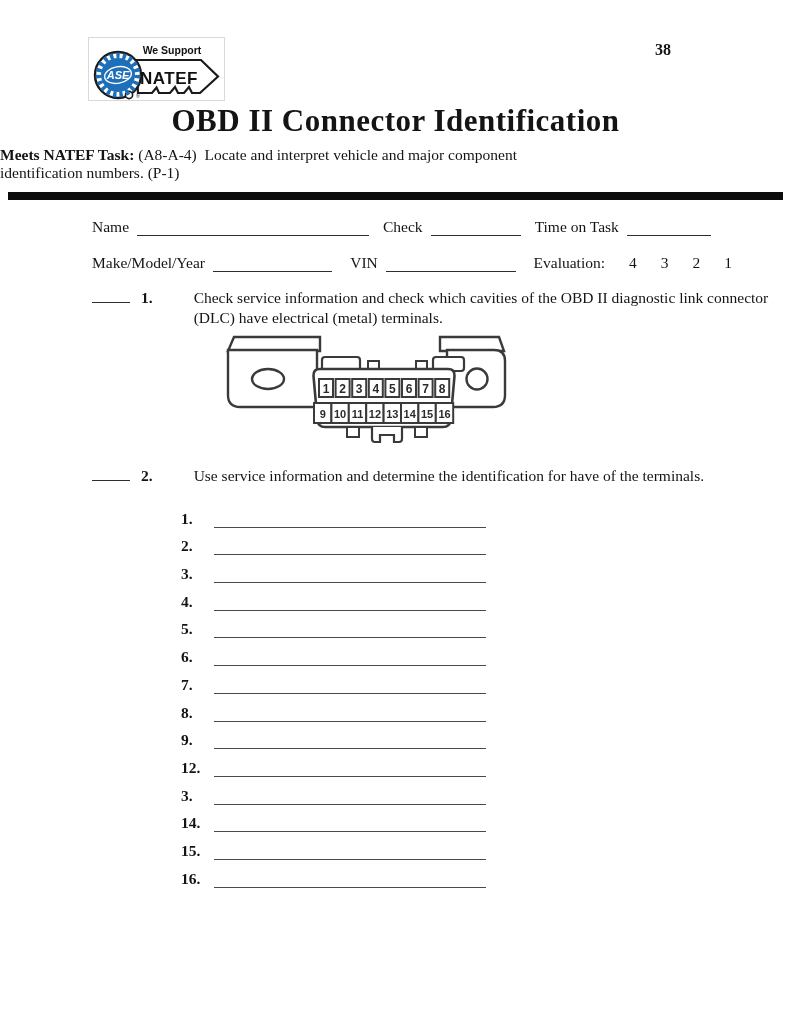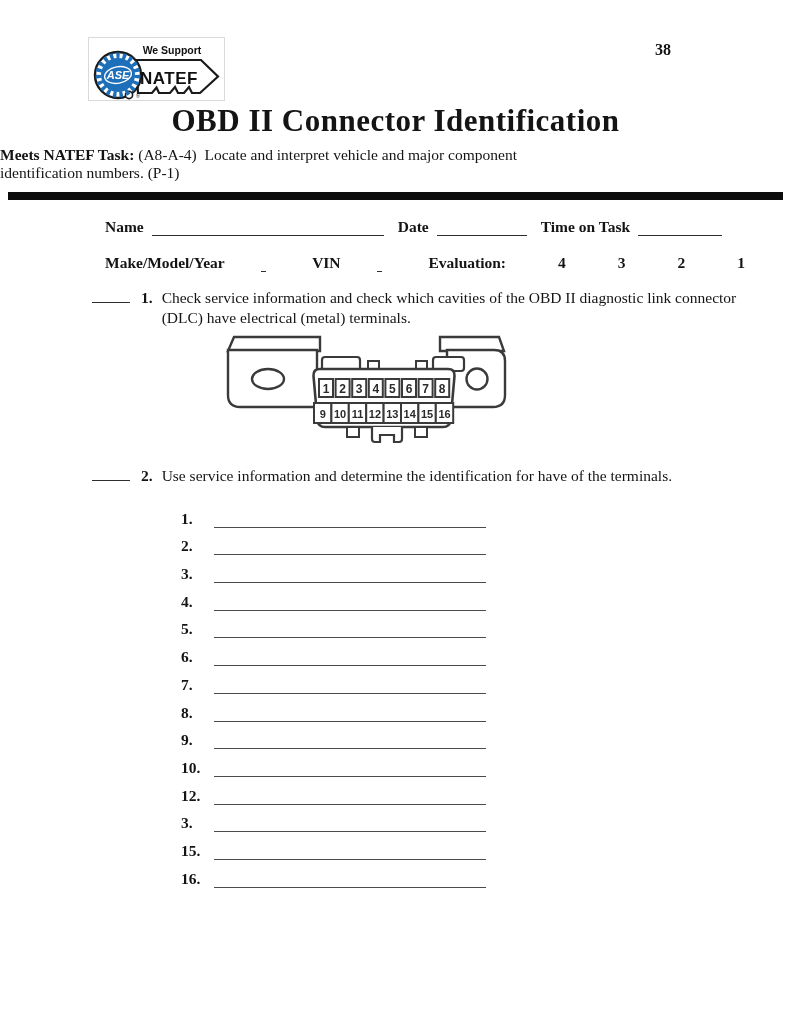--- a/index.html
+++ b/index.html
@@ -16,37 +16,37 @@
     font-weight:bold; font-size:16px; }
   .doc-title { position:absolute; left:0; top:103px; width:100%; text-align:center;
     font-size:31px; font-weight:bold; letter-spacing:.5px; }
   .doc-subtitle { position:absolute; left:0; top:146px; width:100%; text-align:left;
     font-size:15.5px; line-height:18px; }
   .doc-subtitle .bold { font-weight:bold; }
   .doc-subtitle .line { white-space:pre; }
   .divider { position:absolute; left:8px; top:192px; width:775px; height:8px; background:#0c0c0c; }
   
   .form-row { position:absolute; left:92px; width:640px; display:flex; align-items:flex-end;
-    font-size:15.5px; font-weight:bold;margin-left:13px; }
+    font-size:15.5px; font-weight:normal; }
   .row-1 { top:218px; }
-  .row-2 { top:254px;gap:28px; }
+  .row-2 { top:254px; }
   .blank-line { display:inline-block; border-bottom:1.7px solid #2e2e2e; height:17px; }
   .lbl { white-space:nowrap; }
   .ml8 { margin-left:8px; } .ml14 { margin-left:14px; } .ml18 { margin-left:18px; }
   .w232 { width:232px; } .w90 { width:90px; } .w84 { width:84px; }
   .w136 { width:136px; } .w148 { width:148px; }
   .eval-num { margin-left:24px; }
   
   .question { position:absolute; left:92px; display:flex; align-items:flex-start;
     font-size:15.5px; line-height:20px; }
   .q1 { top:288px; }
   .q2 { top:466px; }
   .q-blank { width:38px; border-bottom:1.7px solid #2e2e2e; height:15px; margin-right:11px; flex:none; }
   .q-num { font-weight:bold; margin-right:9px; flex:none; }
-  .q-text { width:575px; }
+  .q-text { width:575px;margin-left:32px; }
   
   .connector-fig { position:absolute; left:222px; top:333px; }
   
   .terminal-list { position:absolute; left:181px; top:500px; }
   .t-row { display:flex; align-items:flex-end; height:27.7px; font-size:15.5px; }
   .t-num { width:28px; font-weight:bold; flex:none; }
   .t-line { width:272px; border-bottom:1.5px solid #4a4a4a; height:21px; margin-left:5px; flex:none; }
 </style>
 </head>
 <body>
@@ -79,21 +79,21 @@
   <div class="doc-subtitle">
     <div class="line"><span class="bold">Meets NATEF Task:</span><span> (A8-A-4)  Locate and interpret vehicle and major component</span></div>
     <div class="line">identification numbers. (P-1)</div>
   </div>
 
   <div class="divider"></div>
 
   <div class="form-row row-1">
     <span class="lbl">Name</span>
     <span class="blank-line w232 ml8"></span>
-    <span class="lbl ml14">Date</span>
+    <span class="lbl ml14">Check</span>
     <span class="blank-line w90 ml8"></span>
     <span class="lbl ml14">Time on Task</span>
     <span class="blank-line w84 ml8"></span>
   </div>
 
   <div class="form-row row-2">
     <span class="lbl">Make/Model/Year</span>
     <span class="blank-line w136 ml8"></span>
     <span class="lbl ml18">VIN</span>
     <span class="blank-line w148 ml8"></span>
@@ -211,32 +211,32 @@
       </div>
     <div class="t-row">
         <span class="t-num">8.</span>
         <span class="t-line"></span>
       </div>
     <div class="t-row">
         <span class="t-num">9.</span>
         <span class="t-line"></span>
       </div>
     <div class="t-row">
-        <span class="t-num">10.</span>
-        <span class="t-line"></span>
-      </div>
-    <div class="t-row">
         <span class="t-num">12.</span>
         <span class="t-line"></span>
       </div>
     <div class="t-row">
         <span class="t-num">3.</span>
         <span class="t-line"></span>
       </div>
     <div class="t-row">
+        <span class="t-num">14.</span>
+        <span class="t-line"></span>
+      </div>
+    <div class="t-row">
         <span class="t-num">15.</span>
         <span class="t-line"></span>
       </div>
     <div class="t-row">
         <span class="t-num">16.</span>
         <span class="t-line"></span>
       </div>
   </div>
 
 </div>

